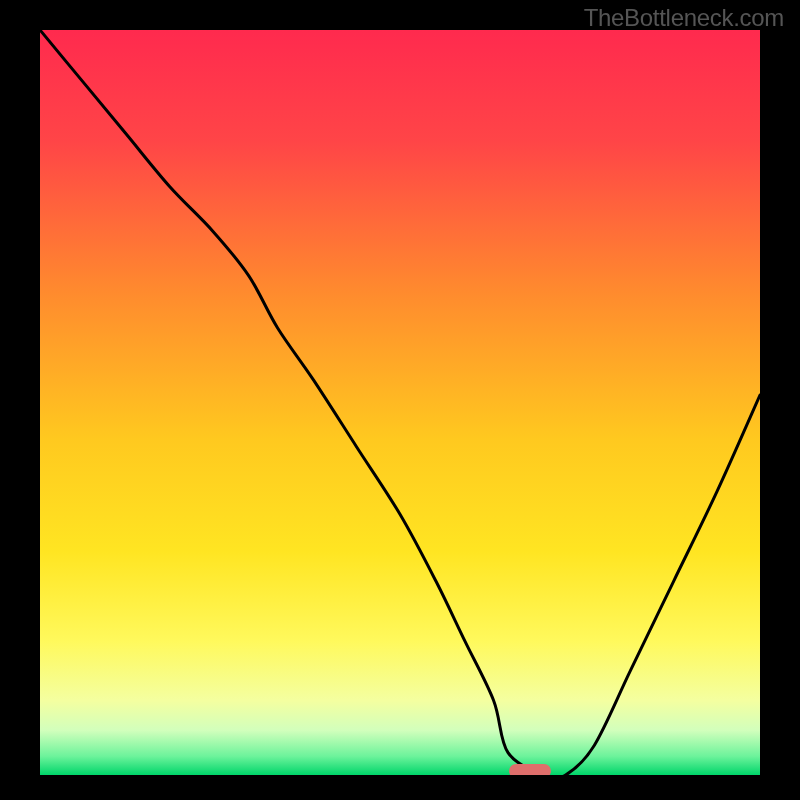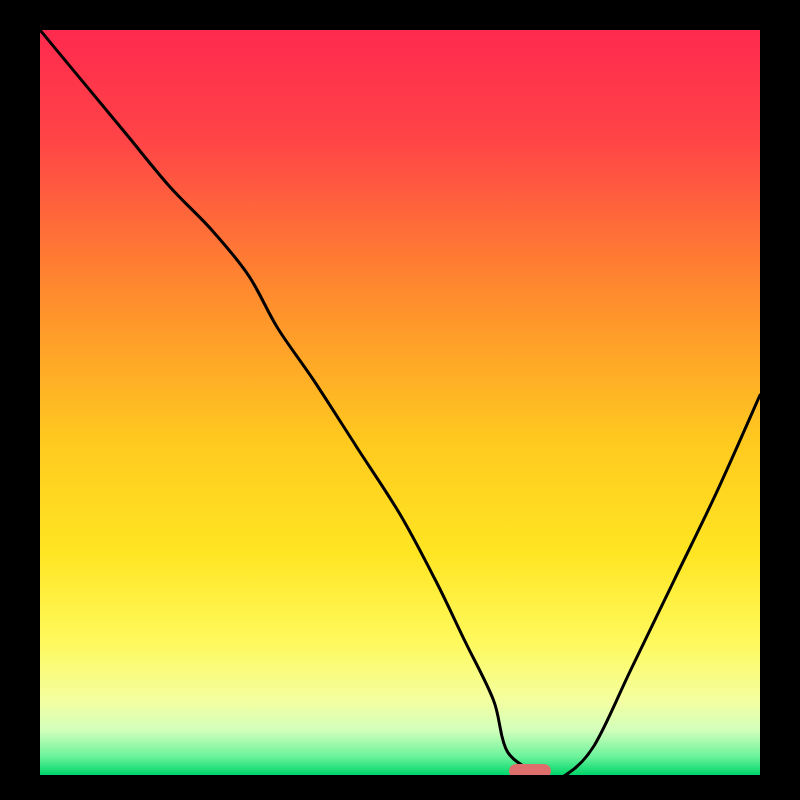--- a/index.html
+++ b/index.html
@@ -50,20 +50,21 @@
     background: #de6e6b;
     border-radius: 7px;
     height: 14px;
     width: 42px;
   }
 </style>
 </head>
 <body>
 
 <div class="container">
+  <div class="watermark">TheBottleneck.com</div>
 
   <div class="plot-area">
     <svg class="gradient" viewBox="0 0 720 745" preserveAspectRatio="none">
       <defs>
         <linearGradient id="grad" x1="0" y1="0" x2="0" y2="1">
             <stop offset="0%" stop-color="#ff2a4e"></stop>
             <stop offset="15%" stop-color="#ff4547"></stop>
             <stop offset="35%" stop-color="#ff8a2e"></stop>
             <stop offset="55.00000000000001%" stop-color="#ffc91f"></stop>
             <stop offset="70%" stop-color="#ffe522"></stop>

